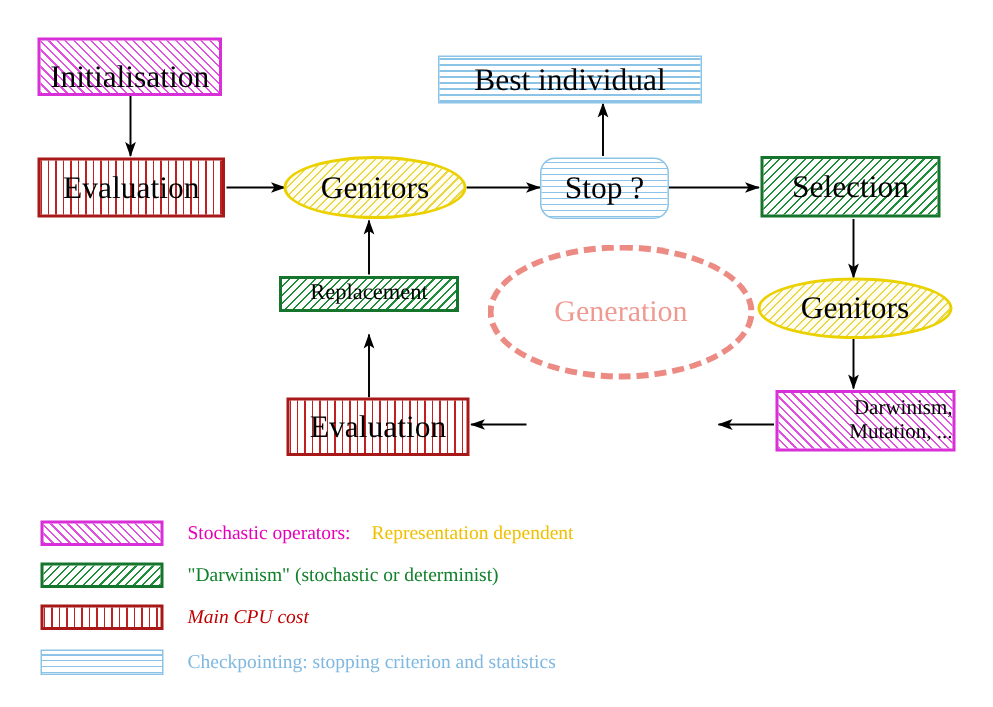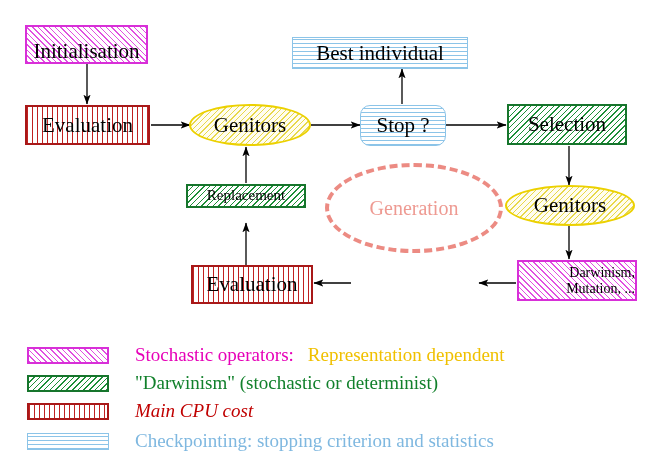--- a/index.html
+++ b/index.html
@@ -132,22 +132,22 @@
     display: flex;
     align-items: center;
   }
   .swatch {
     width: 82px;
     height: 17px;
     box-sizing: border-box;
     flex: 0 0 auto;
   }
   .legend-text {
-    margin-left: 26px;
-    font-size: 19px;
+    margin-left: 16px;
+    font-size: 13px;
     white-space: nowrap;
   }
   .legend-text .seg2 { margin-left: 14px; }
 </style>
 </head>
 <body>
 
 <div id="canvas">
 
   <svg class="wires" viewBox="0 0 662 471" width="662" height="471">

